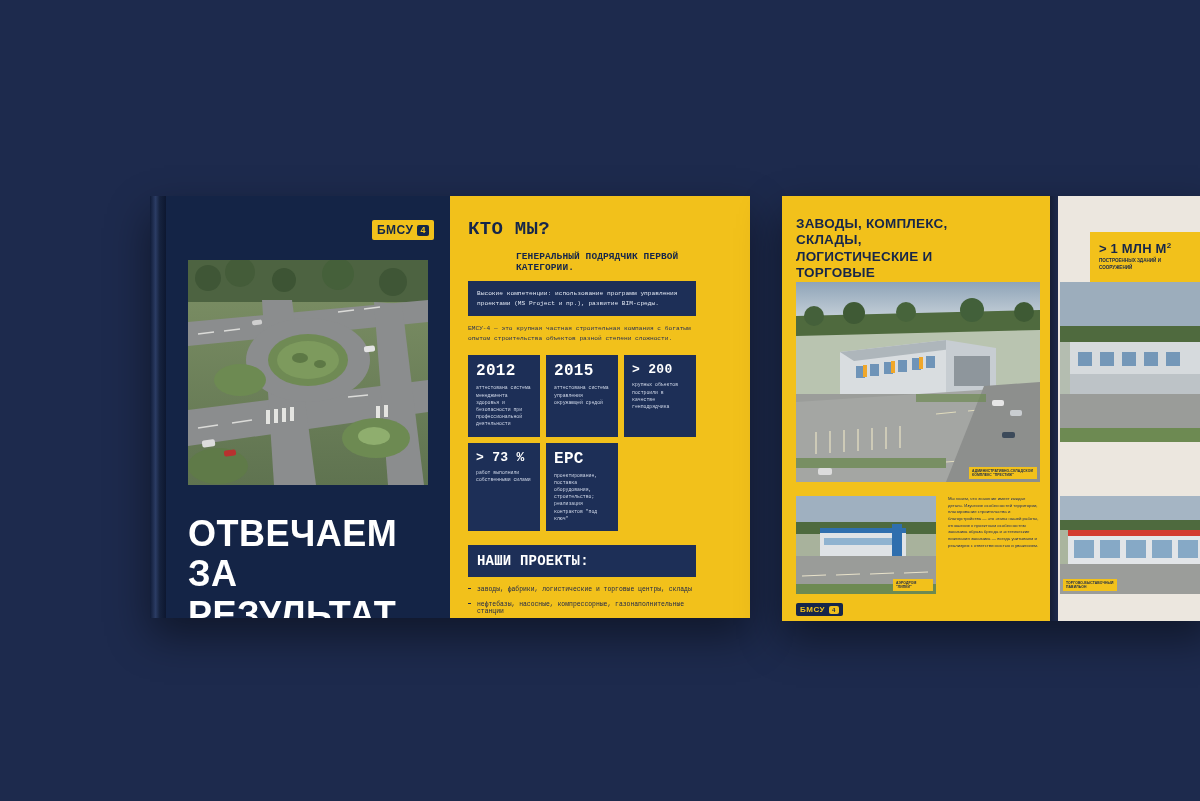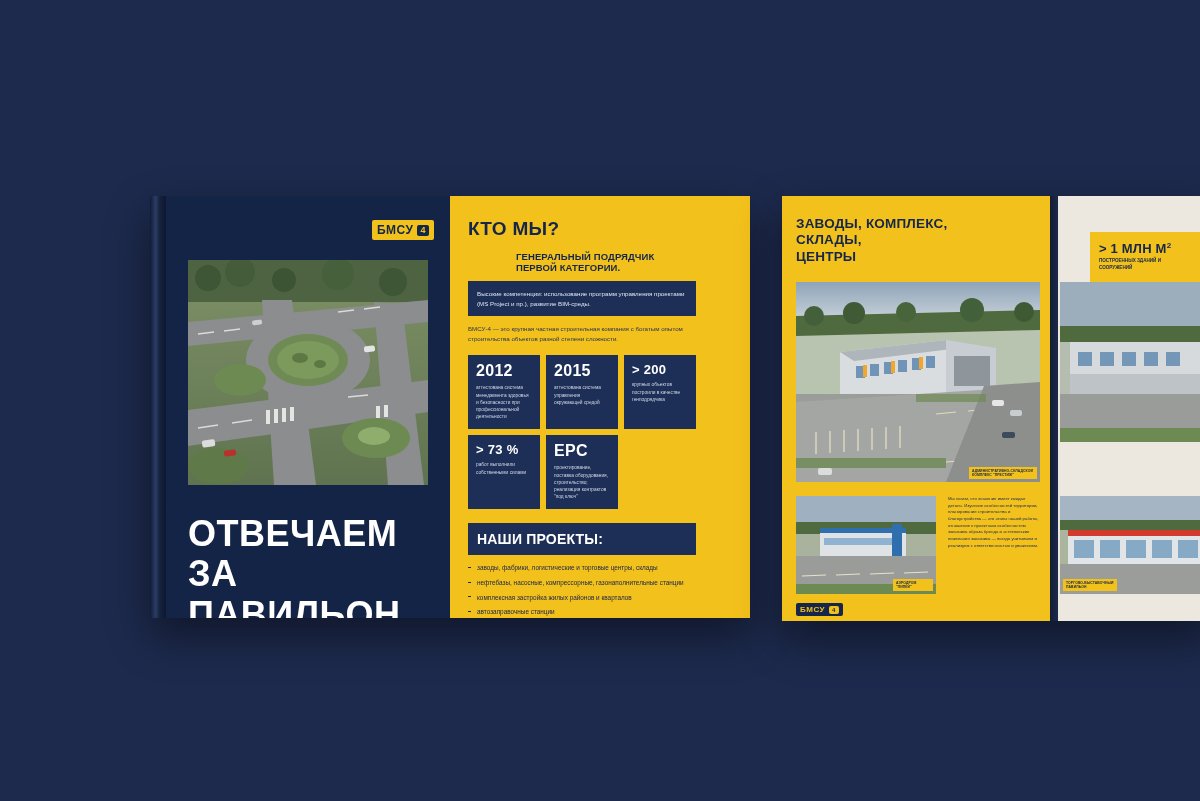--- a/index.html
+++ b/index.html
@@ -48,21 +48,21 @@
   }
   .cover-photo svg{display:block;}
 
   .cover-title{
     position:absolute;left:22px;top:318px;width:250px;
     color:#fff;font-size:36px;line-height:1.12;font-weight:bold;
     letter-spacing:.5px;
   }
 
   
-  .rp-pad{position:absolute;left:18px;top:22px;width:228px;}
+  .rp-pad{position:absolute;left:18px;top:22px;width:228px;font-family:Liberation Mono, monospace;}
   .rp-h1{color:#16264a;font-size:19px;font-weight:bold;letter-spacing:.3px;}
   .rp-h2{color:#16264a;font-size:9.5px;font-weight:bold;margin-top:11px;letter-spacing:.1px;padding-left:48px;}
   .rp-note{
     margin-top:8px;background:#1d2f57;color:#dfe5f1;
     font-size:6.2px;line-height:1.55;padding:8px 9px;
   }
   .rp-body{margin-top:8px;color:#2a3354;font-size:6.2px;line-height:1.55;}
 
   .stats{margin-top:12px;display:grid;grid-template-columns:repeat(3,1fr);gap:6px;}
   .stat{background:#1d2f57;color:#fff;padding:8px 8px 9px;min-height:48px;}
@@ -213,21 +213,21 @@
 
           <rect x="14" y="180" width="13" height="7" rx="2" fill="#dcdcdc" transform="rotate(-8 20 183)"></rect>
           <rect x="36" y="190" width="12" height="6" rx="2" fill="#b8312f" transform="rotate(-8 42 193)"></rect>
           <rect x="176" y="86" width="11" height="6" rx="2" fill="#e4e4e4" transform="rotate(-6 181 89)"></rect>
           <rect x="64" y="60" width="10" height="5" rx="2" fill="#cfcfcf" transform="rotate(-7 69 62)"></rect>
         </svg>
       </div>
 
       <div class="cover-title">
         <div>ОТВЕЧАЕМ</div>
-        <div>ЗА ПАВИЛЬОН</div>
+        <div>ЗА РЕЗУЛЬТАТ</div>
       </div>
     </div>
 
     <div class="page-right">
       <div class="rp-pad">
         <div class="rp-h1">КТО МЫ?</div>
         <div class="rp-h2">ГЕНЕРАЛЬНЫЙ ПОДРЯДЧИК ПЕРВОЙ КАТЕГОРИИ.</div>
         <div class="rp-note">Высокие компетенции: использование программ управления проектами (MS Project и пр.), развитие BIM-среды.</div>
         <div class="rp-body">БМСУ-4 — это крупная частная строительная компания с богатым опытом строительства объектов разной степени сложности.</div>
 
@@ -268,20 +268,21 @@
       </div>
     </div>
   </div>
 
   <div class="book2">
 
     <div class="b2-left">
 
       <div class="b2-head">
         <div>ЗАВОДЫ, КОМПЛЕКС,  СКЛАДЫ,</div>
+        <div>ЛОГИСТИЧЕСКИЕ И ТОРГОВЫЕ</div>
         <div>ЦЕНТРЫ</div>
       </div>
 
       <div class="b2-photo">
         <svg class="img-fill" width="244" height="200" viewBox="0 0 244 200" preserveAspectRatio="none">
           <defs>
             <linearGradient id="sky2" x1="0" y1="0" x2="0" y2="1">
               <stop offset="0" stop-color="#8fa4b8"></stop>
                 <stop offset="1" stop-color="#c2cdd6"></stop>
             </linearGradient>

